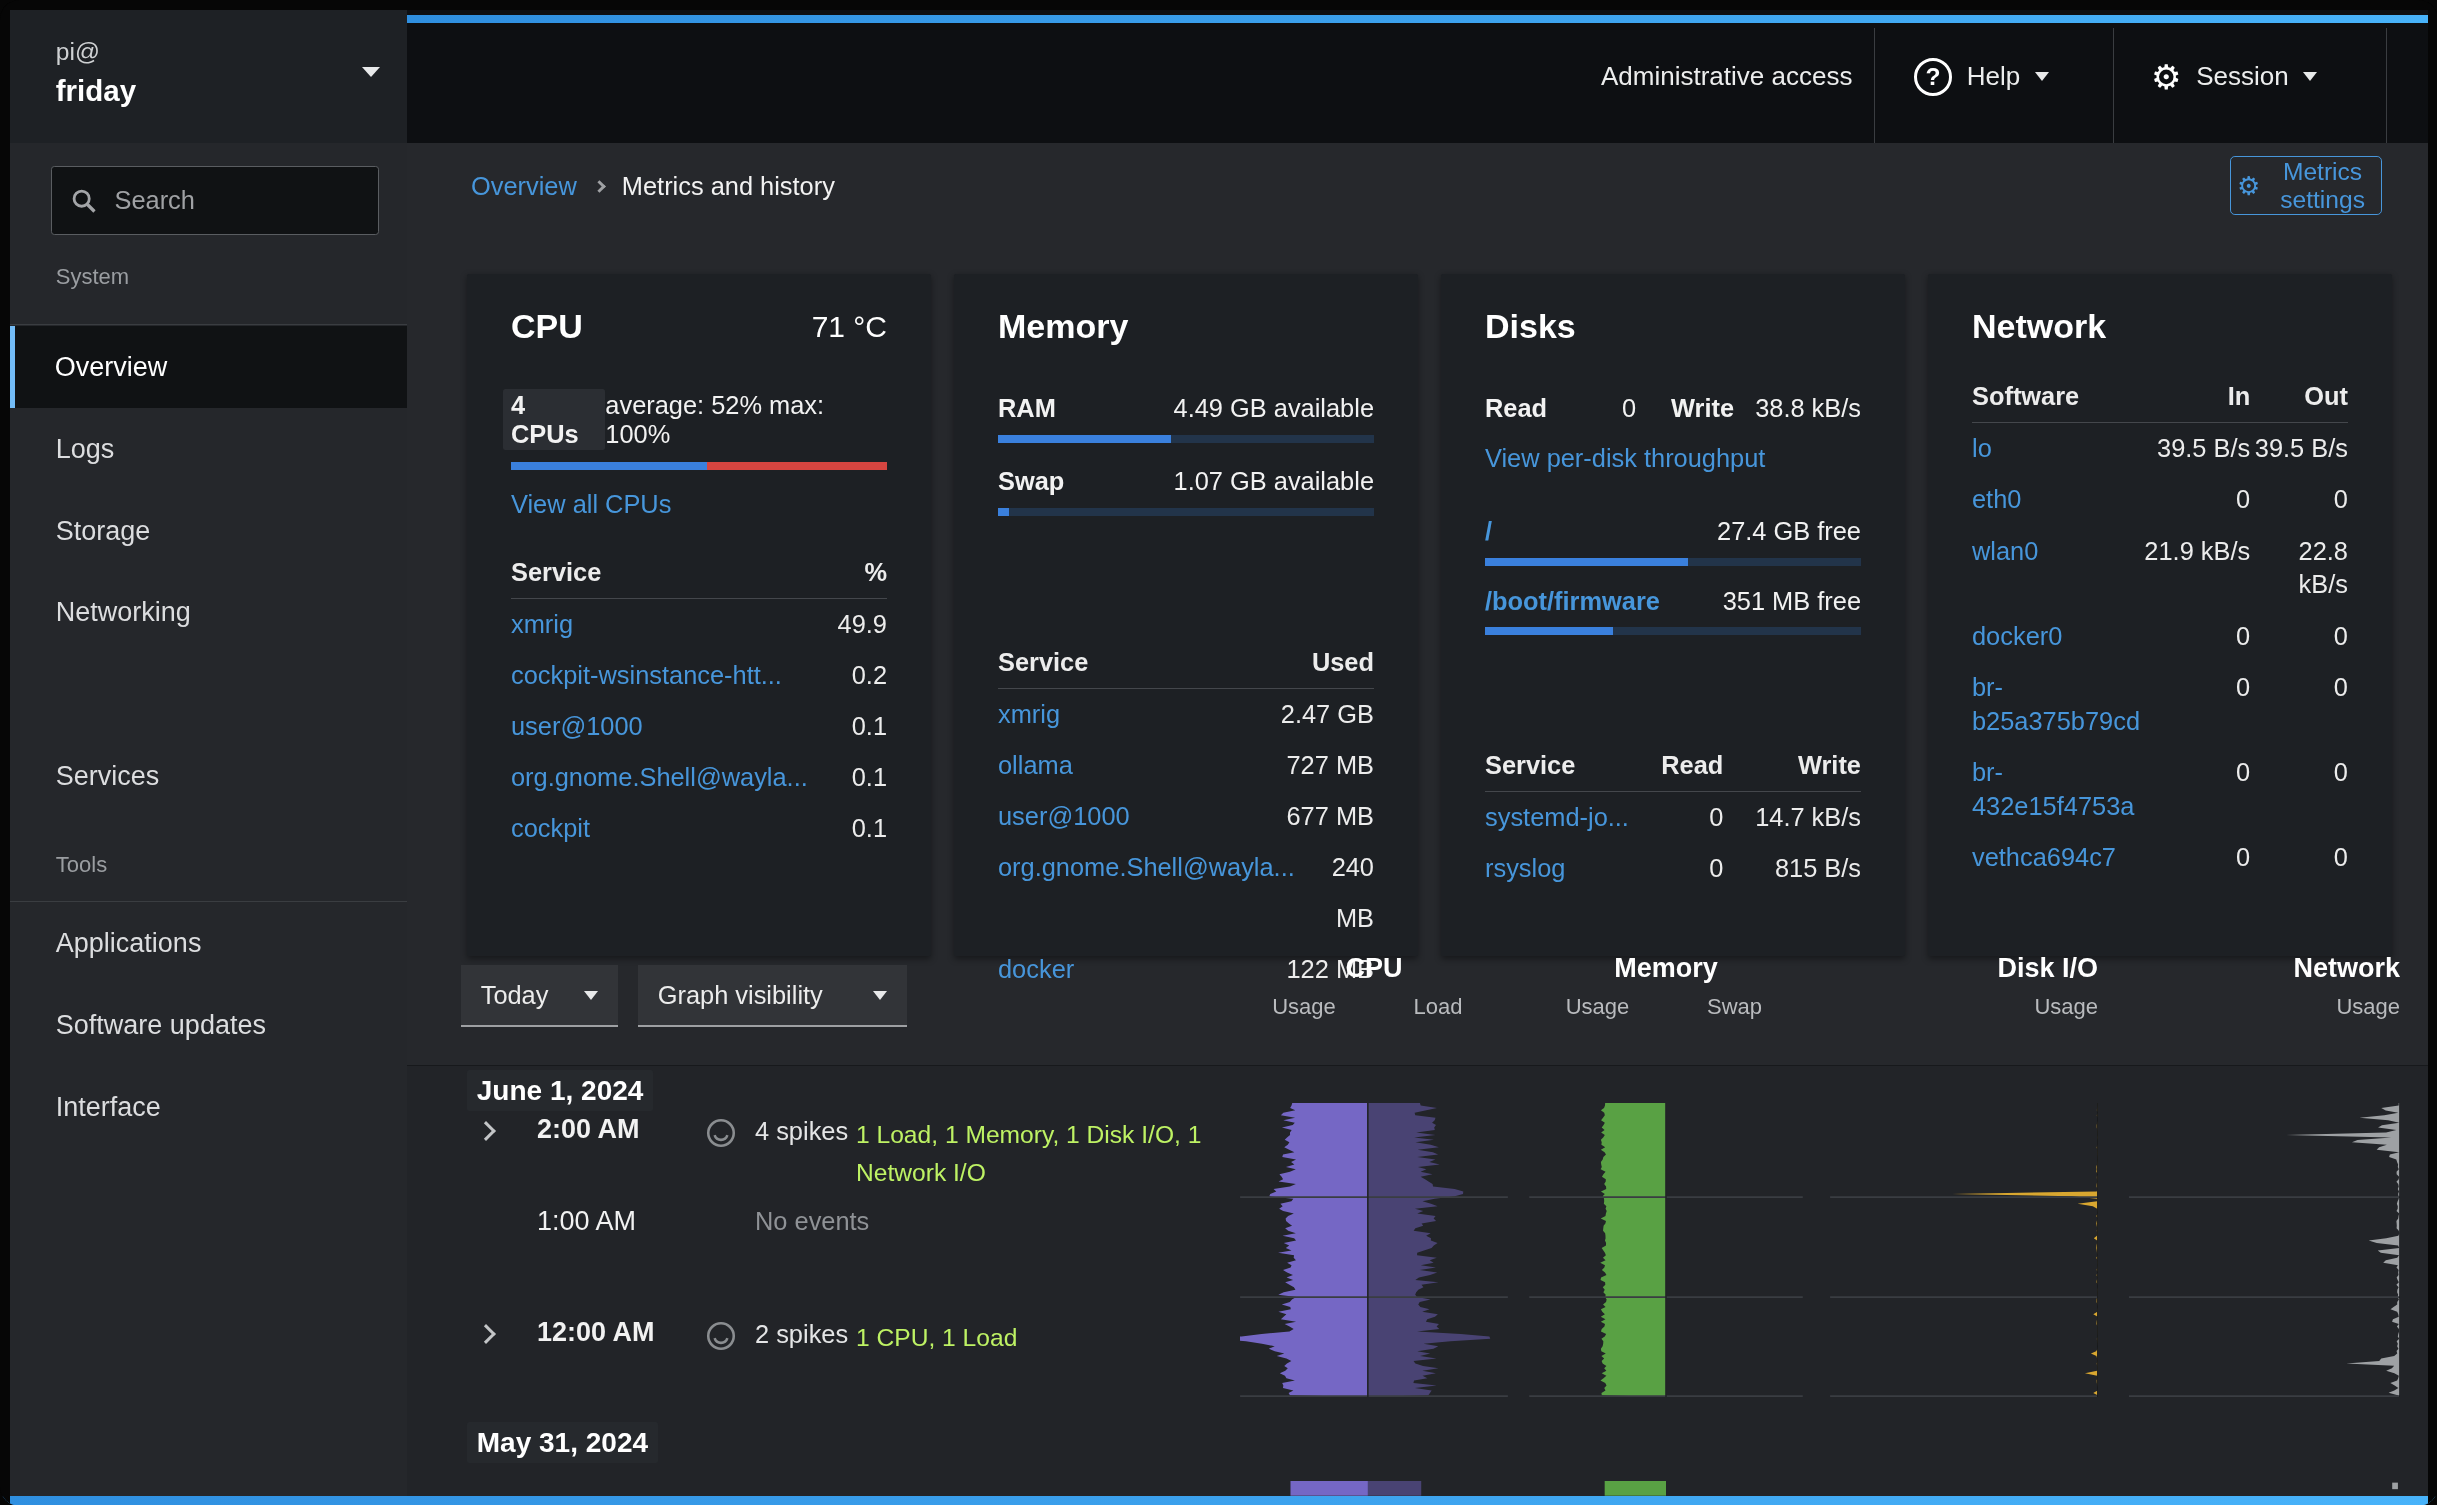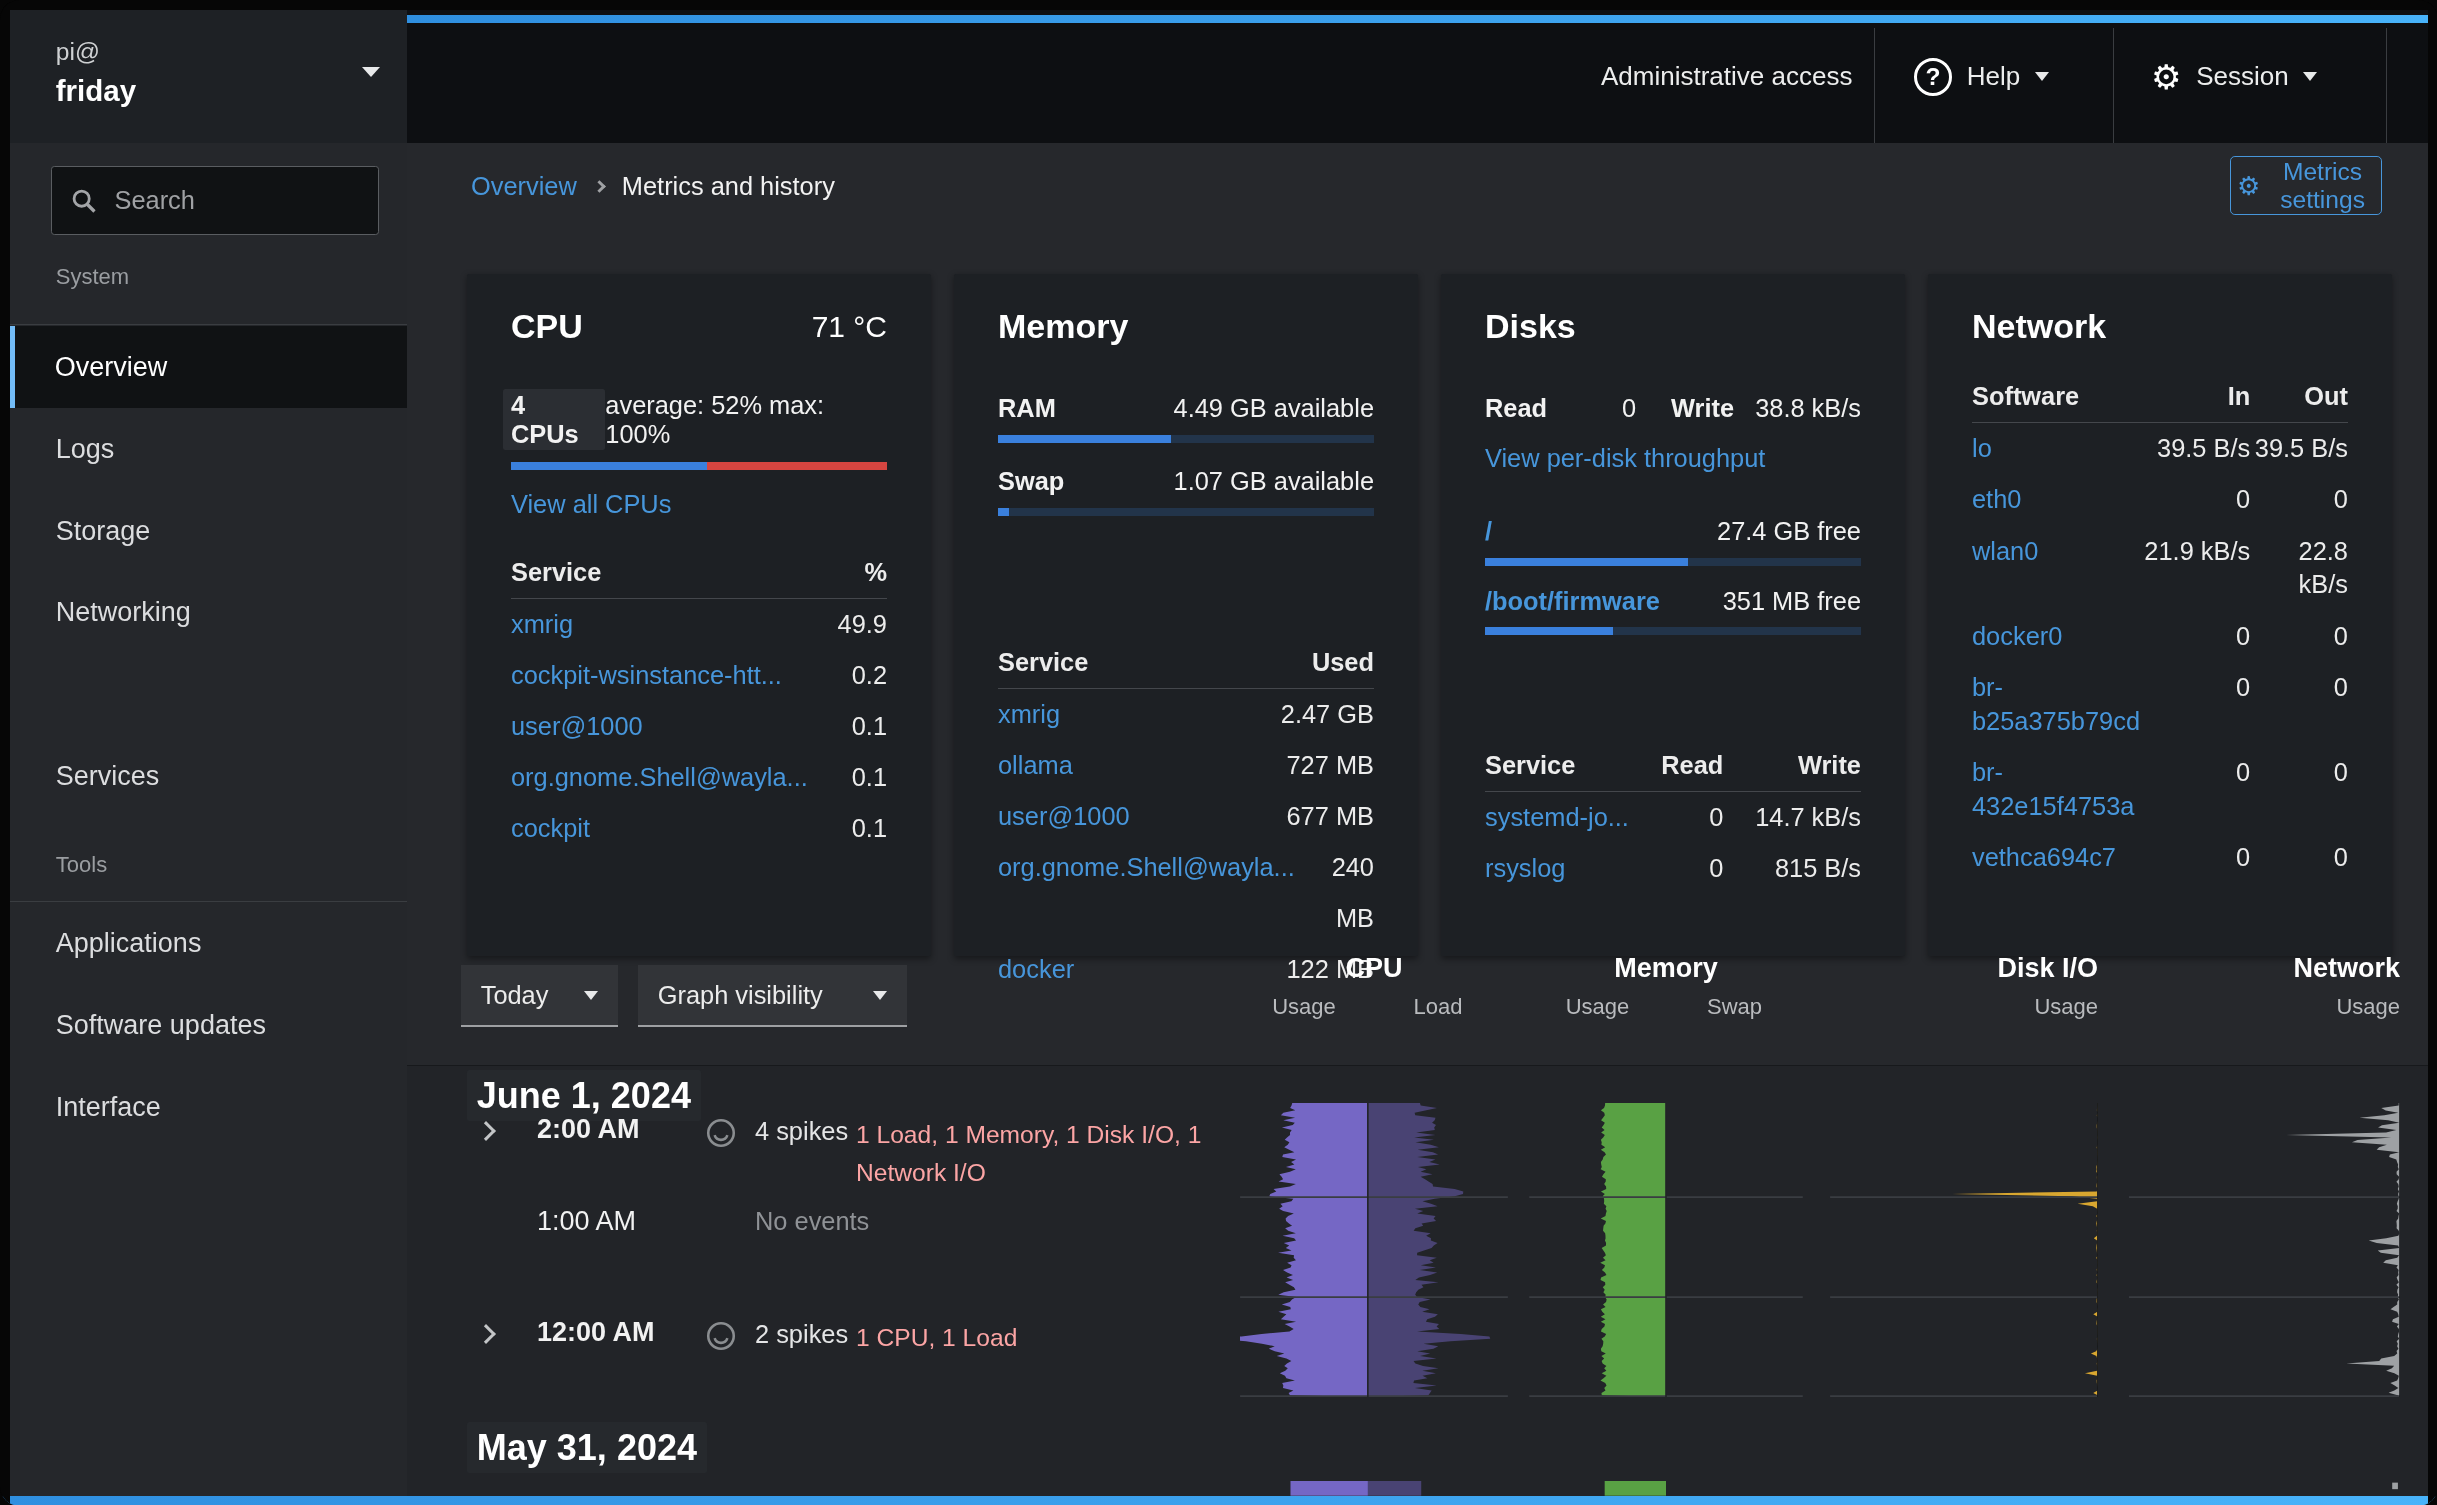--- a/index.html
+++ b/index.html
@@ -70,26 +70,26 @@
   .n1{width:45%;} .n2{width:29%;text-align:right;} .n3{width:26%;text-align:right;}
   .nwrap .tr{line-height:1.32;padding:9px 0;}
   .nwrap .n1{word-break:break-word;}
 
   
   .ddbtn{height:62px;background:#323438;border:none;border-bottom:2.5px solid #9ea0a3;color:#ececec;font-size:25.4px;display:flex;align-items:center;justify-content:space-between;padding:0 19.7px;cursor:pointer;}
   .colhead{font-size:27px;font-weight:bold;color:#fff;}
   .colsub{font-size:22px;color:#b9bbbe;}
 
   
-  .dayhead{font-size:36px;font-weight:bold;color:#fff;background:#26292d;padding:4.9px 9.8px;border-radius:2.5px;}
+  .dayhead{font-size:28px;font-weight:bold;color:#fff;background:#26292d;padding:4.9px 9.8px;border-radius:2.5px;}
   .evt-time{font-size:27px;color:#f2f2f2;}
   .evt-time.b{font-weight:bold;}
   .evt-badge{font-size:25.4px;color:#e4e5e6;}
   .evt-badge.none{color:#8f9296;}
-  .evt-desc{font-size:24.6px;color:#fca5a5;width:365px;line-height:1.55;}
+  .evt-desc{font-size:24.6px;color:#bef264;width:365px;line-height:1.55;}
   .xchev{width:14px;height:14px;border-right:3.3px solid #c3c5c7;border-top:3.3px solid #c3c5c7;transform:rotate(45deg);display:inline-block;cursor:pointer;}
 
   .bottombar{left:0;right:0;bottom:0;height:9.8px;z-index:40;}
   .frame-l{left:0;top:0;width:9.8px;bottom:0;background:#060606;z-index:50;}
   .frame-r{right:0;top:0;width:9.8px;bottom:0;background:#060606;z-index:50;}
   .frame-t{left:0;top:0;right:0;height:9.8px;background:#060606;z-index:50;}
   svg{display:block;}
 </style>
 </head>
 <body>

